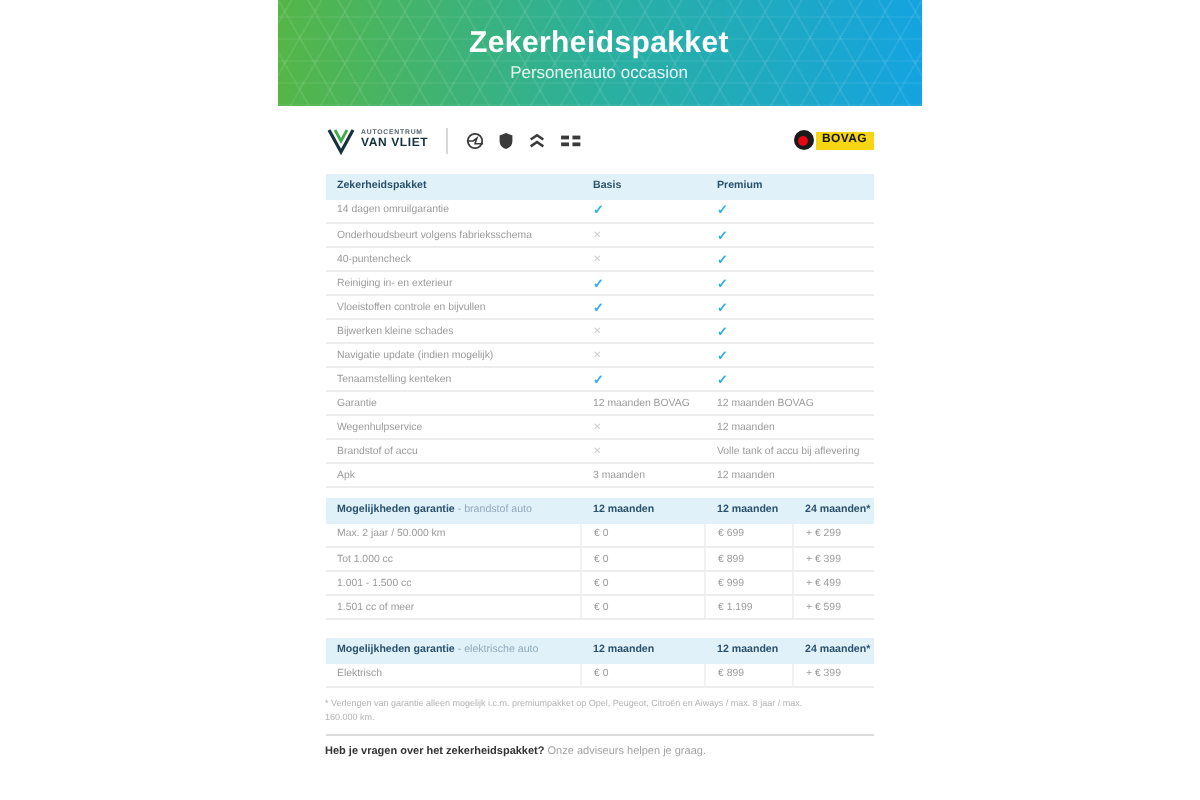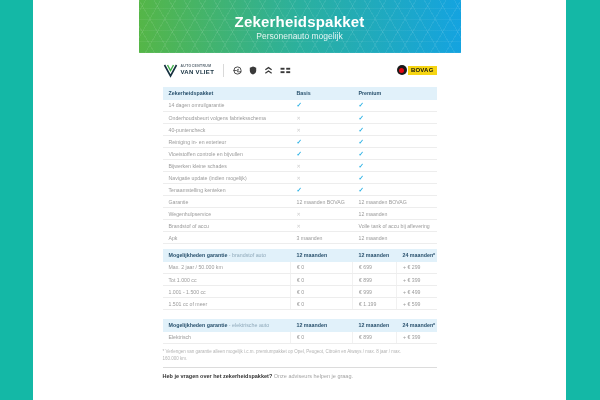--- a/index.html
+++ b/index.html
@@ -3,21 +3,21 @@
 <meta charset="utf-8">
 <style>
   * { margin:0; padding:0; box-sizing:border-box; }
   html,body { width:600px; height:400px; }
   body {
     background:#000;
     font-family:"Liberation Sans", sans-serif;
     overflow:hidden;
     -webkit-font-smoothing:antialiased;
   }
-  .screen { position:relative; width:600px; height:400px; background:#14b8a6; }
+  .screen { position:relative; width:600px; height:400px; background:#ffffff; }
   .viewport {
     position:absolute; left:33px; top:0; width:533px; height:400px;
     background:#ffffff;
   }
   .page { width:322px; height:400px; margin:0 auto; background:#fff; }
 
   
   .banner {
     height:53px; width:100%;
     background-image:
@@ -84,21 +84,21 @@
 </style>
 </head>
 <body>
 
 <div class="screen">
   <div class="viewport">
     <div class="page">
 
       <div class="banner">
         <div class="banner-title">Zekerheidspakket</div>
-        <div class="banner-subtitle">Personenauto mogelijk</div>
+        <div class="banner-subtitle">Personenauto occasion</div>
       </div>
 
       <div class="logo-row">
         <div class="dealer-group">
           <svg width="15" height="15" viewBox="0 0 15 15">
             <path d="M1.5 2 L7.5 13 L13.5 2" fill="none" stroke="#15303f" stroke-width="1.6"></path>
             <path d="M4.5 2 L7.5 7.5 L10.5 2" fill="none" stroke="#3fae49" stroke-width="1.4"></path>
           </svg>
           <div class="vv-text">
             <span class="vv-top">AUTOCENTRUM</span>

